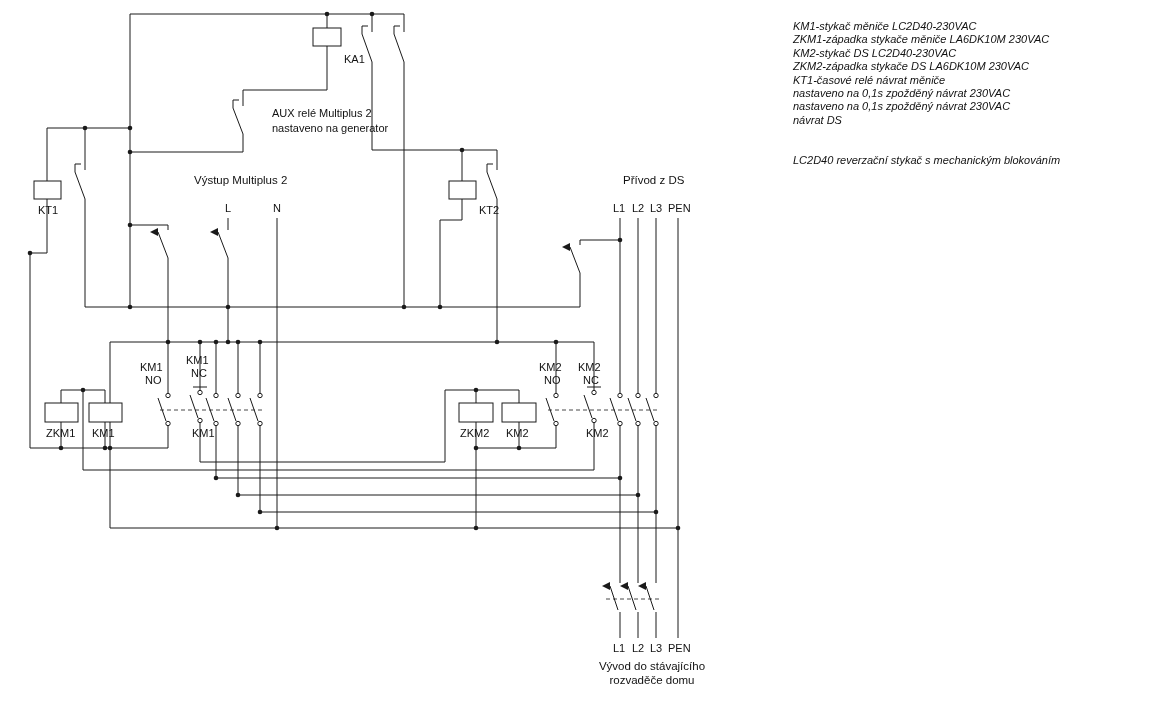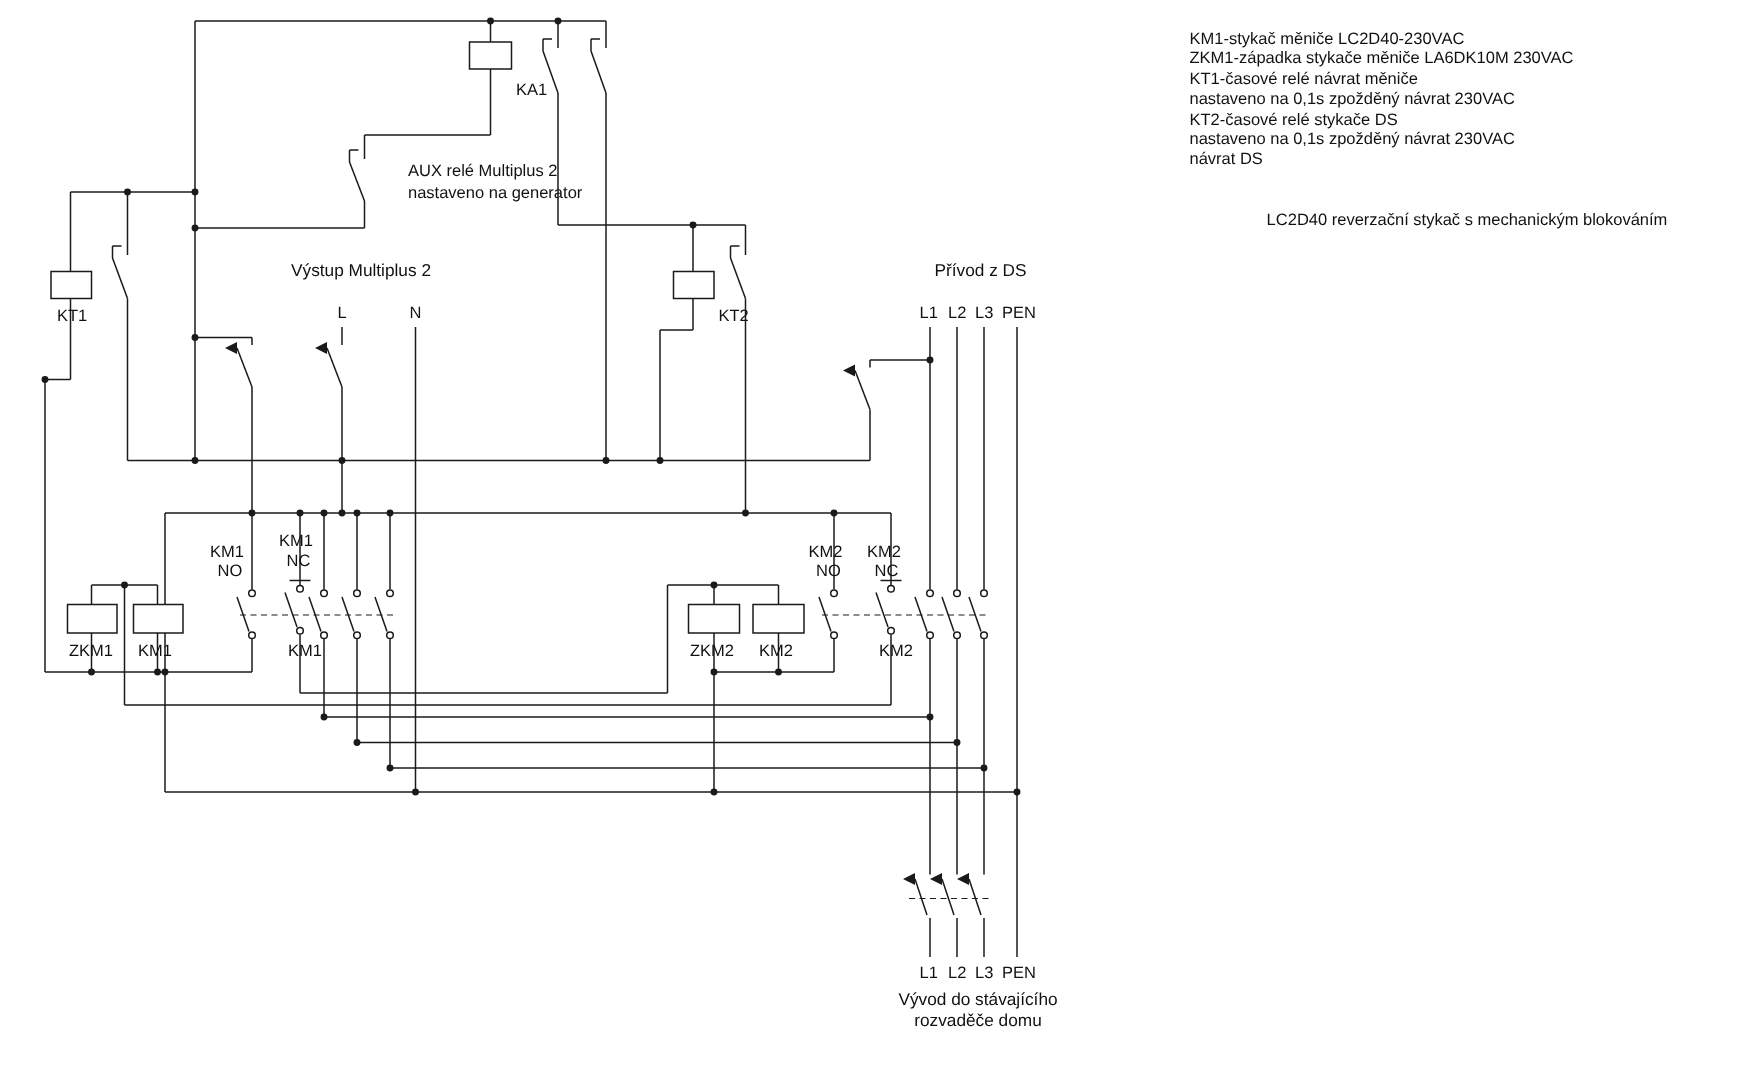--- a/index.html
+++ b/index.html
@@ -7,22 +7,22 @@
          font-family:"Liberation Sans",sans-serif;color:#111;}
   svg{position:absolute;left:0;top:0;}
   svg .w{stroke:#1a1a1a;stroke-width:1;fill:none;}
   svg .dash{stroke:#1a1a1a;stroke-width:0.8;fill:none;stroke-dasharray:4 3;}
   svg .coil{stroke:#1a1a1a;stroke-width:1;fill:#ffffff;}
   svg .dot{fill:#1a1a1a;stroke:none;}
   svg .term{fill:#ffffff;stroke:#1a1a1a;stroke-width:1;}
   svg .arr{fill:#1a1a1a;stroke:none;}
   svg text{font-family:"Liberation Sans",sans-serif;font-size:11px;fill:#111;}
   svg text.cap{font-size:11.5px;}
-  .legend{position:absolute;left:793px;top:20px;width:370px;font-size:11px;line-height:13.4px;}
-  .legend .note{margin-top:27px;text-align:center;}
+  .legend{position:absolute;left:793px;top:20px;width:370px;font-size:11px;line-height:13.4px;font-style:italic;}
+  .legend .note{margin-top:27px;}
 </style>
 </head>
 <body>
 
 <div id="stage">
 
 <svg width="1170" height="713" viewBox="0 0 1170 713">
 
   <g class="w">
 
@@ -294,21 +294,22 @@
     <text x="668" y="652">PEN</text>
 
     <text x="652" y="670" text-anchor="middle" class="cap">Vývod do stávajícího</text>
     <text x="652" y="684" text-anchor="middle" class="cap">rozvaděče domu</text>
   </g>
 </svg>
 
 <div class="legend">
   <div>KM1-stykač měniče LC2D40-230VAC</div>
   <div>ZKM1-západka stykače měniče LA6DK10M 230VAC</div>
+  <div>KM2-stykač DS LC2D40-230VAC</div>
+  <div>ZKM2-západka stykače DS LA6DK10M 230VAC</div>
   <div>KT1-časové relé návrat měniče</div>
   <div>nastaveno na 0,1s zpožděný návrat 230VAC</div>
-  <div>KT2-časové relé stykače DS</div>
   <div>nastaveno na 0,1s zpožděný návrat 230VAC</div>
   <div>návrat DS</div>
   <div class="note">LC2D40 reverzační stykač s mechanickým blokováním</div>
 </div>
 
 </div>
 
 </body></html>

